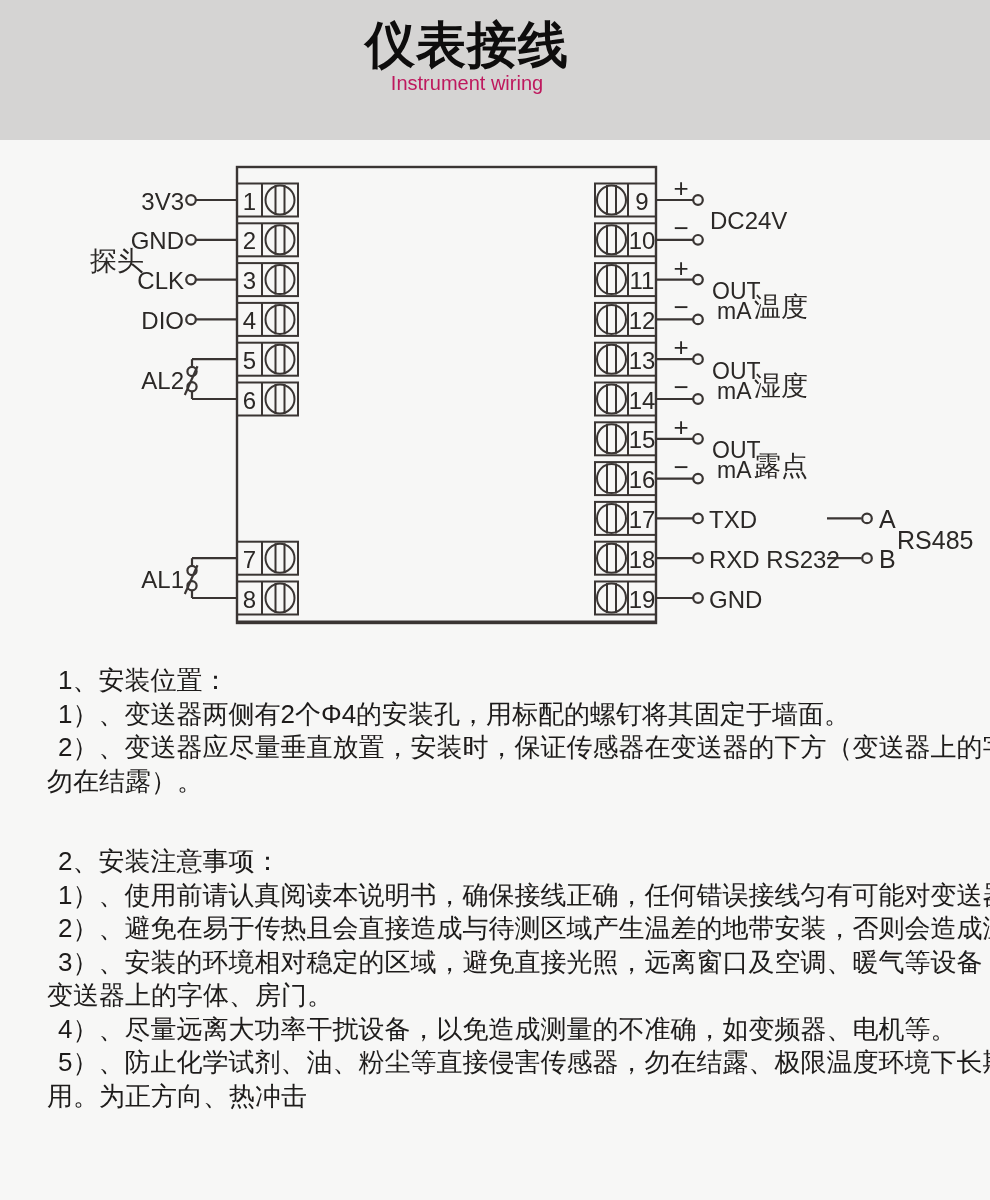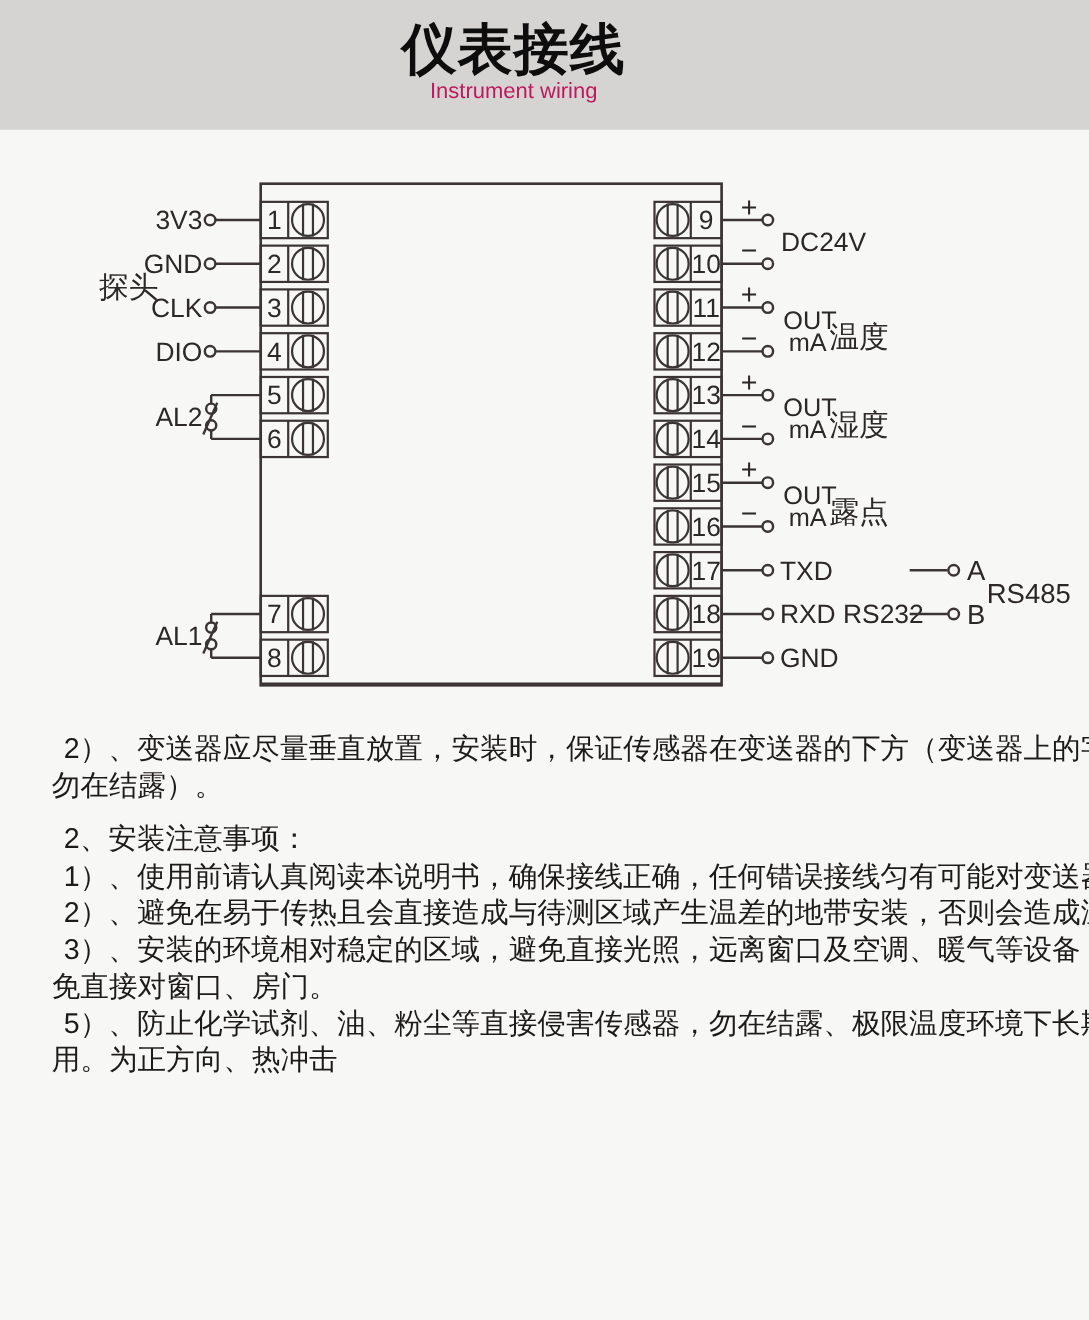--- a/index.html
+++ b/index.html
@@ -1,27 +1,27 @@
 <!DOCTYPE html>
 <html><head>
 <meta charset="utf-8">
 <style>
   html,body{margin:0;padding:0;background:#e9e9e9;}
   .page{position:relative;width:990px;height:1200px;background:#f7f7f6;
         font-family:"Liberation Sans",sans-serif;overflow:hidden;margin:0 auto;}
-  .header{position:absolute;left:0;top:0;width:990px;height:118px;background:#d5d4d3;}
+  .header{position:absolute;left:0;top:0;width:990px;height:140px;background:#d5d4d3;}
   .titlebox{width:934px;text-align:center;}
   .title{margin:0;padding-top:18px;font-size:50px;line-height:54px;font-weight:700;
          color:#0e0d0d;letter-spacing:1px;}
   .subtitle{font-size:20px;line-height:22px;color:#be185d;}
   #diagram{position:absolute;left:0;top:0;width:990px;height:660px;}
   #diagram text{font-family:"Liberation Sans",sans-serif;fill:#2b2826;}
   #notes{position:absolute;left:47px;top:664px;width:912px;color:#1d1b1a;
          font-size:26px;line-height:33.5px;}
-  .section + .section{margin-top:15px;}
+  .section + .section{margin-top:47px;}
   .nline{white-space:pre;}
   .nline.num{padding-left:11px;}
 </style>
 </head>
 <body>
 
 <div class="page">
   <div class="header">
     <div class="titlebox">
       <h1 class="title">仪表接线</h1>
@@ -342,26 +342,29 @@
         <text x="879" y="519.4" font-size="25" text-anchor="start" dominant-baseline="central" font-weight="400">A</text>
         <line x1="827" y1="558.2" x2="861.5" y2="558.2" stroke="#3a3533" stroke-width="2.2"></line>
         <circle cx="867" cy="558.2" r="4.8" fill="#f7f7f6" stroke="#3a3533" stroke-width="2.2"></circle>
         <text x="879" y="559.2" font-size="25" text-anchor="start" dominant-baseline="central" font-weight="400">B</text>
         <text x="897" y="540.3" font-size="25" text-anchor="start" dominant-baseline="central" font-weight="400">RS485</text>
       </g>
     </svg>
 
   <div id="notes">
       <div class="section">
+        <div class="nline num">1、安装位置：</div>
+        <div class="nline num">1）、变送器两侧有2个Φ4的安装孔，用标配的螺钉将其固定于墙面。</div>
         <div class="nline num">2）、变送器应尽量垂直放置，安装时，保证传感器在变送器的下方（变送器上的字体</div>
         <div class="nline">勿在结露）。</div>
       </div>
       <div class="section">
         <div class="nline num">2、安装注意事项：</div>
         <div class="nline num">1）、使用前请认真阅读本说明书，确保接线正确，任何错误接线匀有可能对变送器造</div>
         <div class="nline num">2）、避免在易于传热且会直接造成与待测区域产生温差的地带安装，否则会造成温湿</div>
         <div class="nline num">3）、安装的环境相对稳定的区域，避免直接光照，远离窗口及空调、暖气等设备，避</div>
-        <div class="nline">免直接对窗口、房门。</div>
+        <div class="nline">变送器上的字体、房门。</div>
+        <div class="nline num">4）、尽量远离大功率干扰设备，以免造成测量的不准确，如变频器、电机等。</div>
         <div class="nline num">5）、防止化学试剂、油、粉尘等直接侵害传感器，勿在结露、极限温度环境下长期使</div>
         <div class="nline">用。为正方向、热冲击</div>
       </div>
     </div>
 </div>
 
 </body></html>

